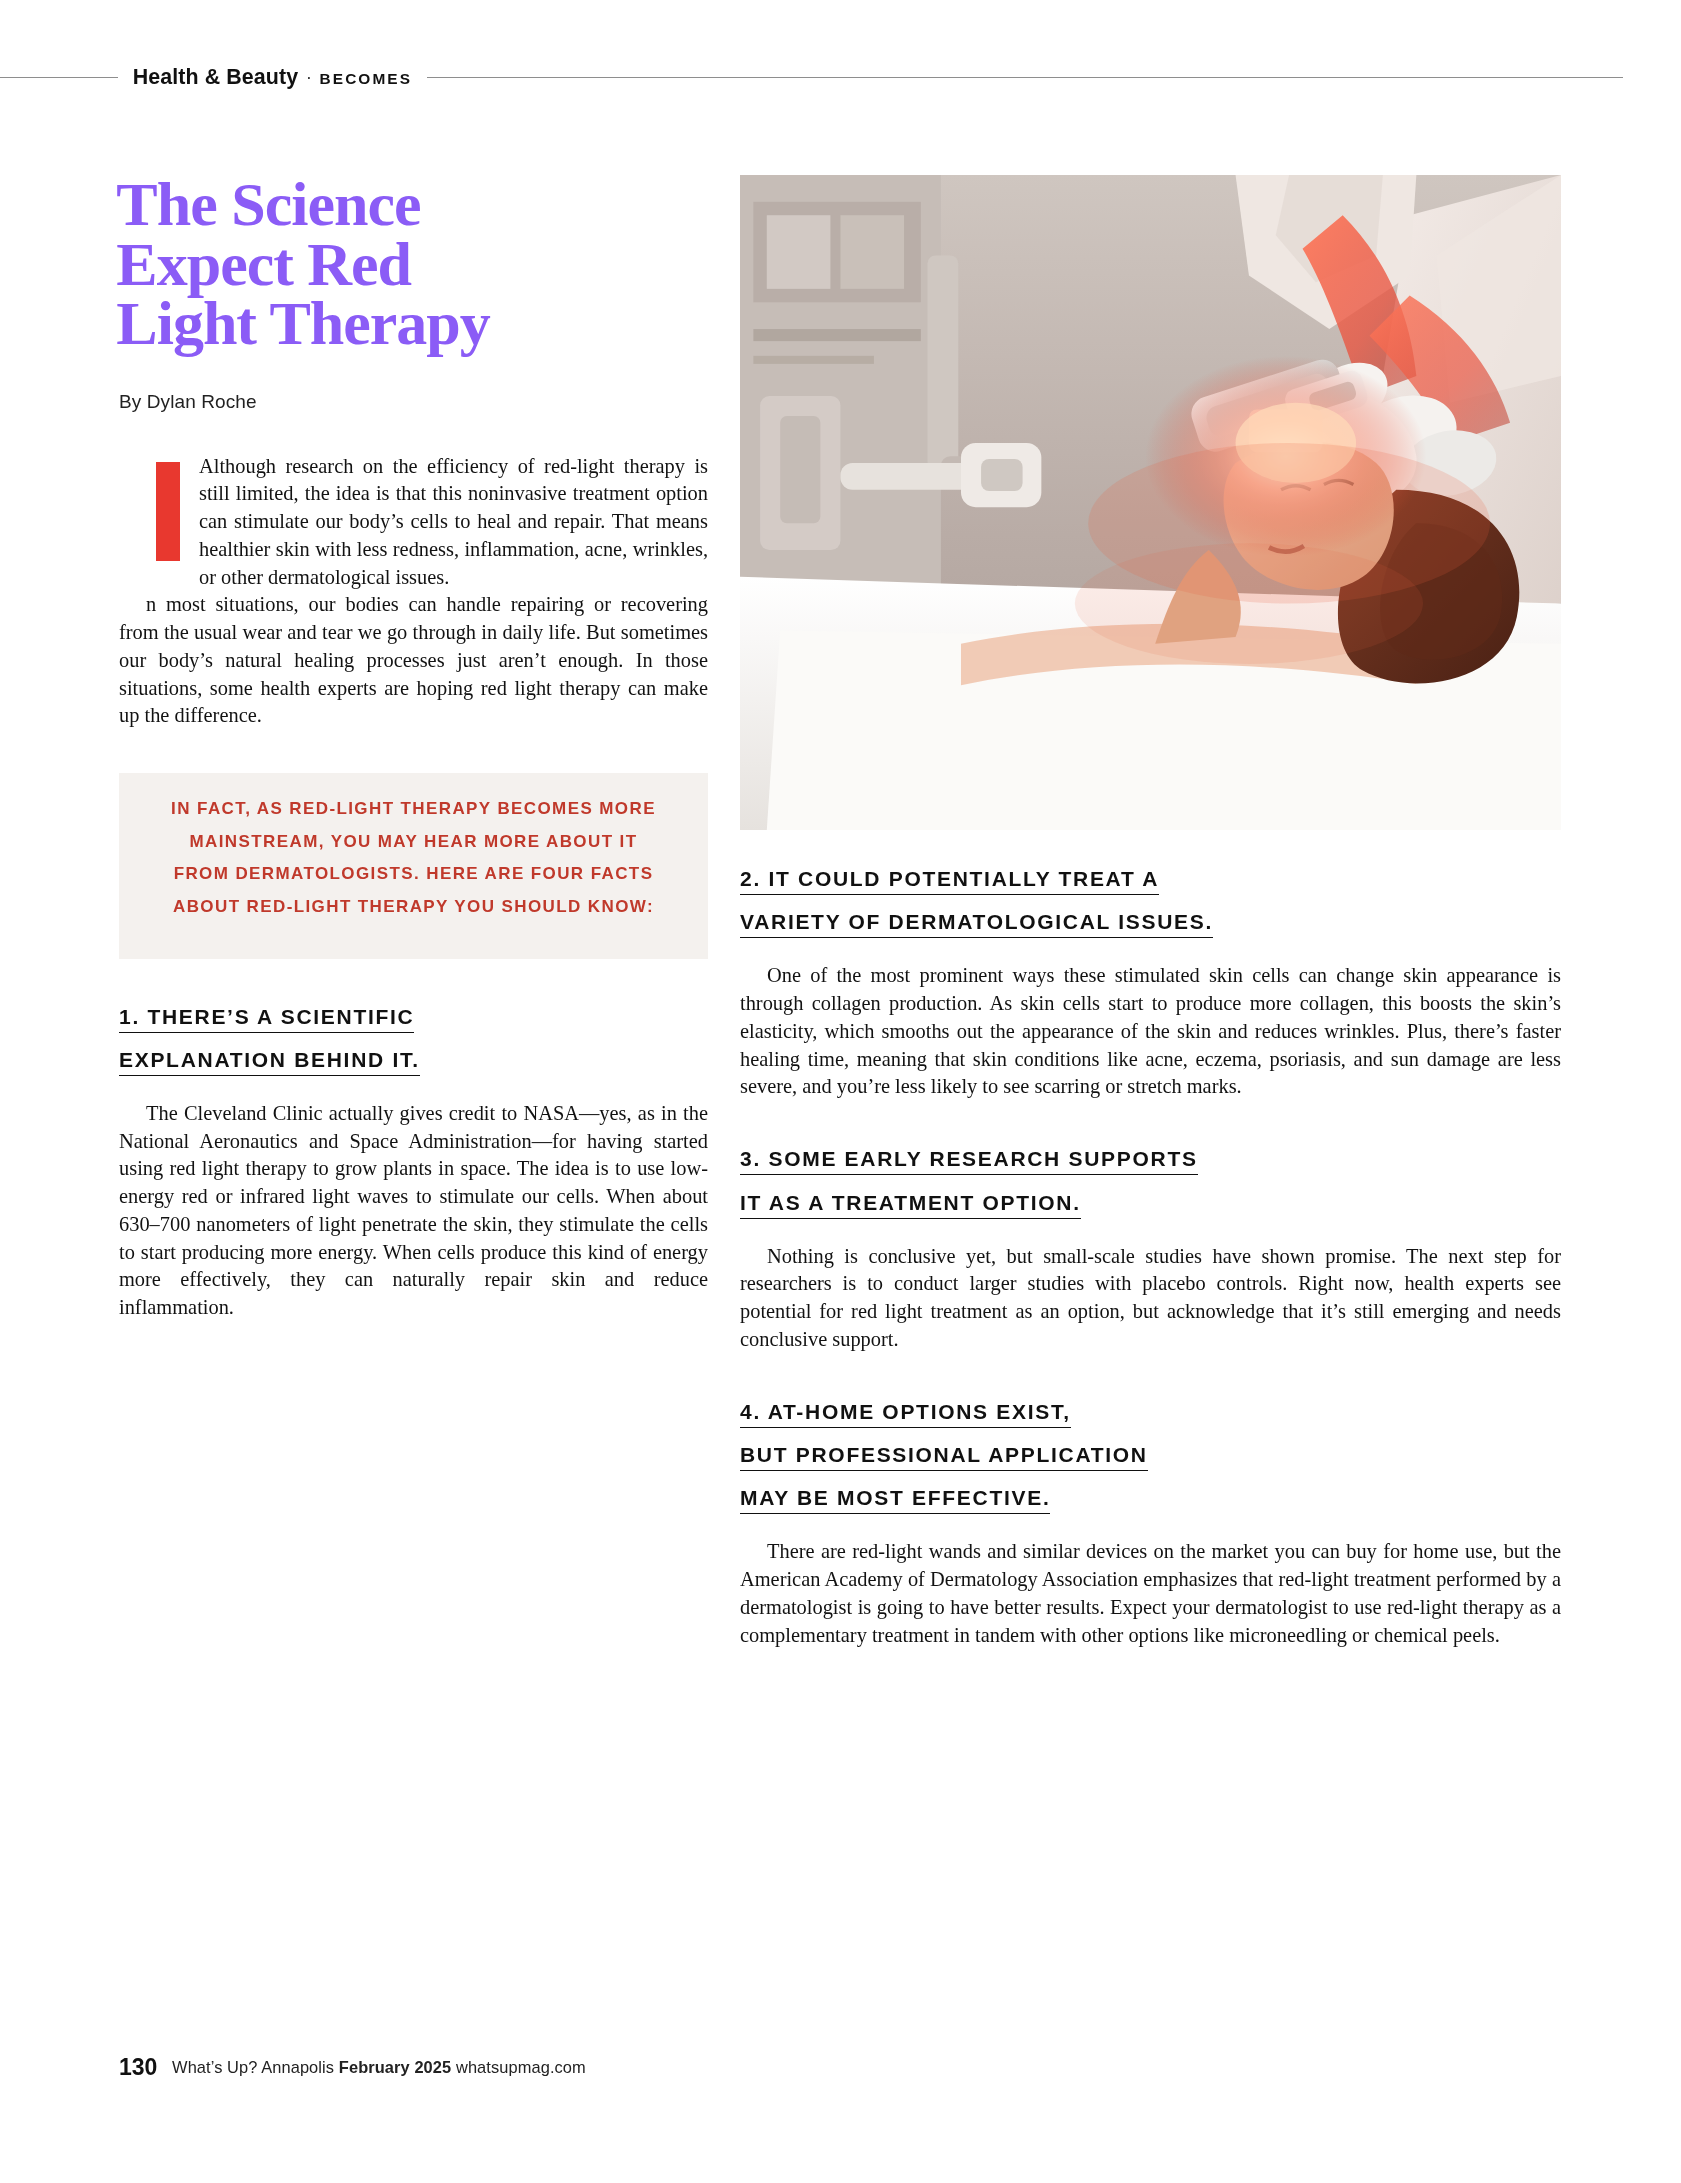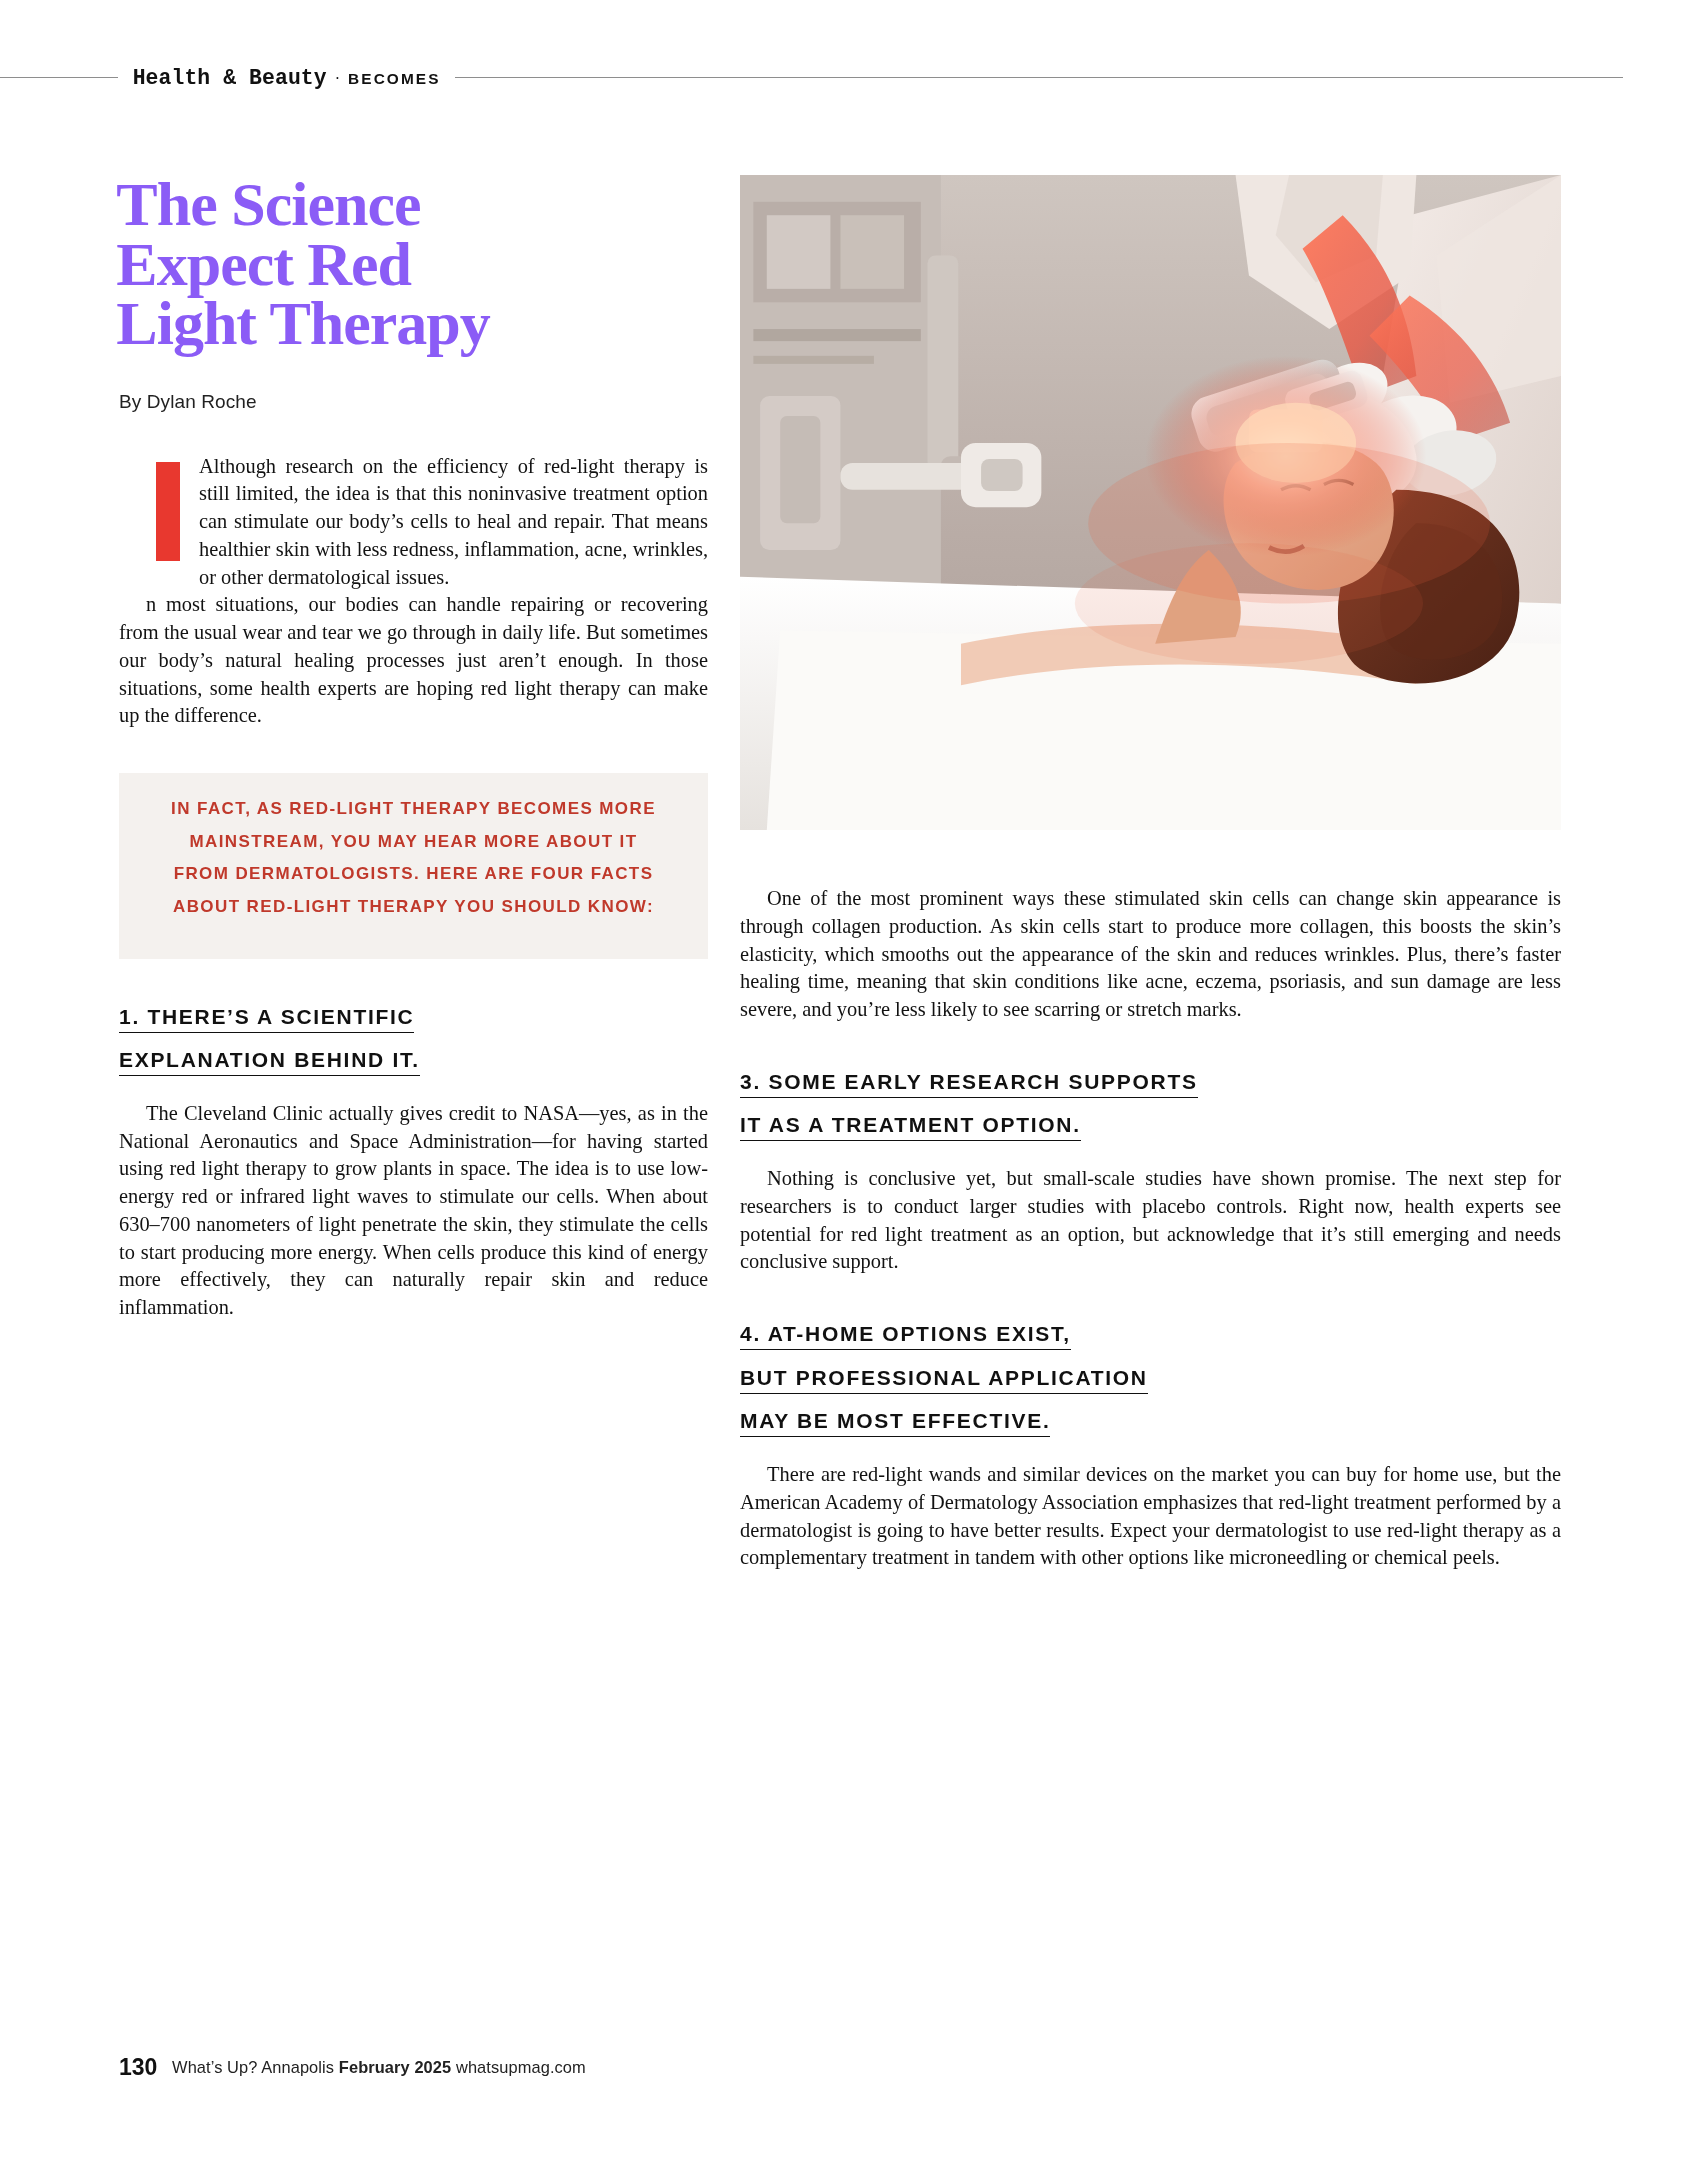--- a/index.html
+++ b/index.html
@@ -31,21 +31,21 @@
     height: 0.7px;
     background: #8e8e8e;
   }
   .runhead .kicker {
     display: flex;
     align-items: baseline;
     padding: 0 14.7px;
     white-space: nowrap;
   }
   .runhead .kicker .serif {
-    font-family: Liberation Mono, monospace;
+    font-family: Liberation Sans, sans-serif;
     font-weight: 700;
     font-size: 21.4px;
     letter-spacing: 0.1px;
     color: #111;
   }
   .runhead .kicker .dot {
     font-size: 16px;
     margin: 0 8px;
     color: #111;
   }
@@ -340,20 +340,28 @@
     <div class="sec-head">
         <span class="ln"><span class="line">EXPLANATION BEHIND IT.</span></span>
       </div>
   </div>
   <p class="body-p sec-body" style="text-indent:27px;">The Cleveland Clinic actually gives credit to NASA—yes, as in the National Aeronautics and Space Administration—for having started using red light therapy to grow plants in space. The idea is to use low-energy red or infrared light waves to stimulate our cells. When about 630–700 nanometers of light penetrate the skin, they stimulate the cells to start producing more energy. When cells produce this kind of energy more effectively, they can naturally repair skin and reduce inflammation.</p>
 
 </div>
 
 <div class="col-right" style="top:862px;">
 
+  <div class="sec-head-block" style="margin-top:0;">
+    <div class="sec-head">
+        <span class="ln"><span class="line">2. IT COULD POTENTIALLY TREAT A</span></span>
+      </div>
+    <div class="sec-head">
+        <span class="ln"><span class="line">VARIETY OF DERMATOLOGICAL ISSUES.</span></span>
+      </div>
+  </div>
   <p class="body-p sec-body" style="text-indent:27px;">One of the most prominent ways these stimulated skin cells can change skin appearance is through collagen production. As skin cells start to produce more collagen, this boosts the skin’s elasticity, which smooths out the appearance of the skin and reduces wrinkles. Plus, there’s faster healing time, meaning that skin conditions like acne, eczema, psoriasis, and sun damage are less severe, and you’re less likely to see scarring or stretch marks.</p>
 
   <div class="sec-head-block">
     <div class="sec-head">
         <span class="ln"><span class="line">3. SOME EARLY RESEARCH SUPPORTS</span></span>
       </div>
     <div class="sec-head">
         <span class="ln"><span class="line">IT AS A TREATMENT OPTION.</span></span>
       </div>
   </div>

